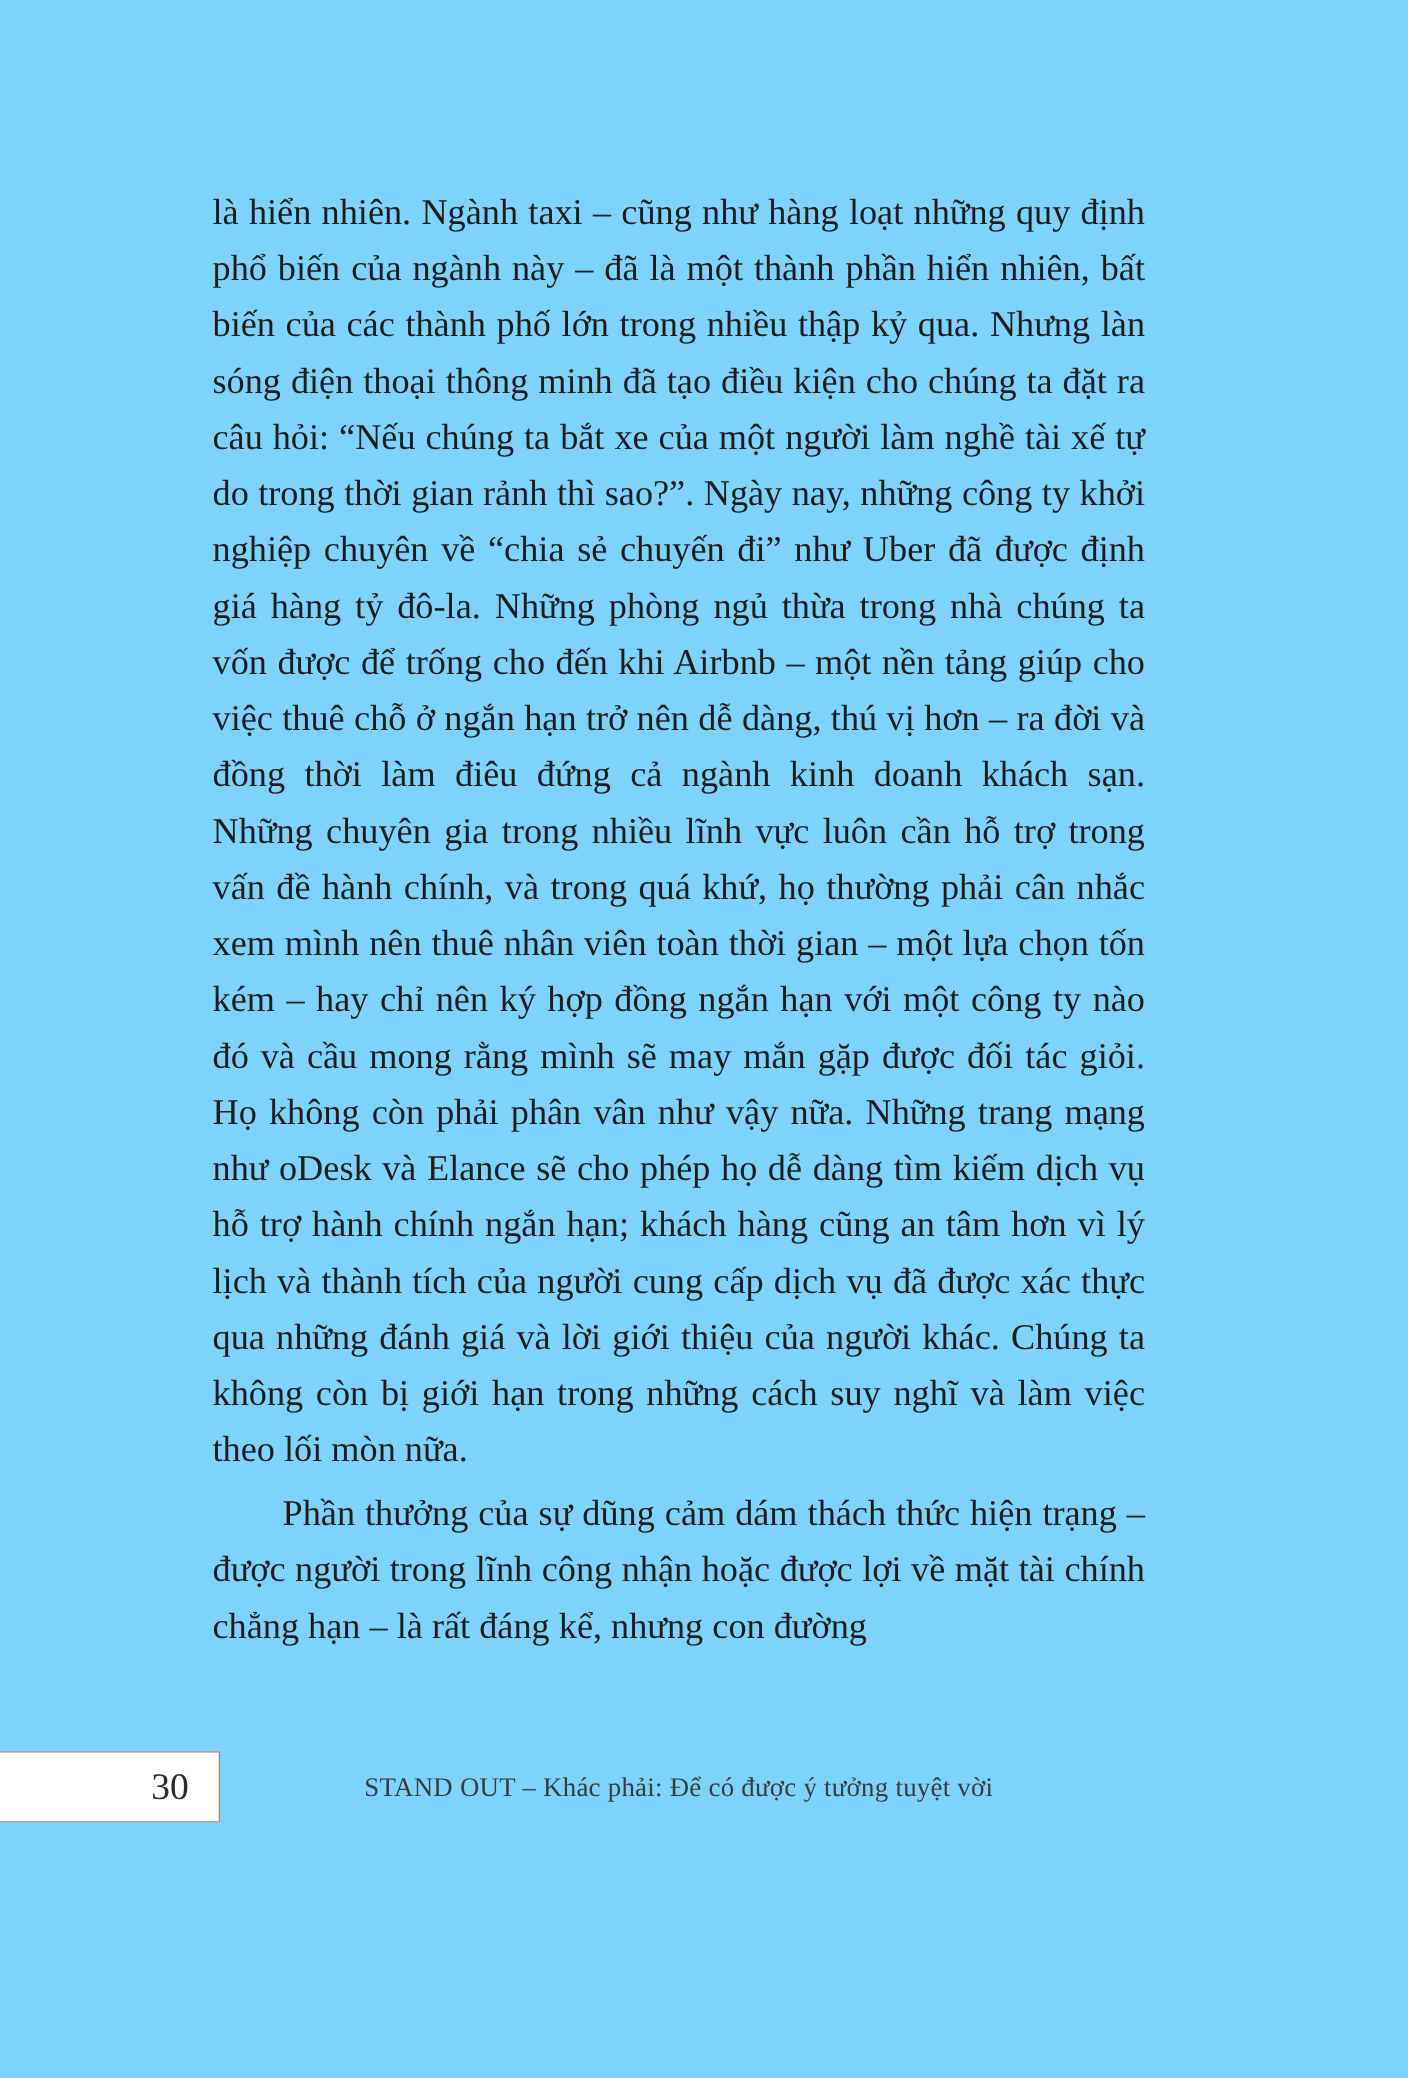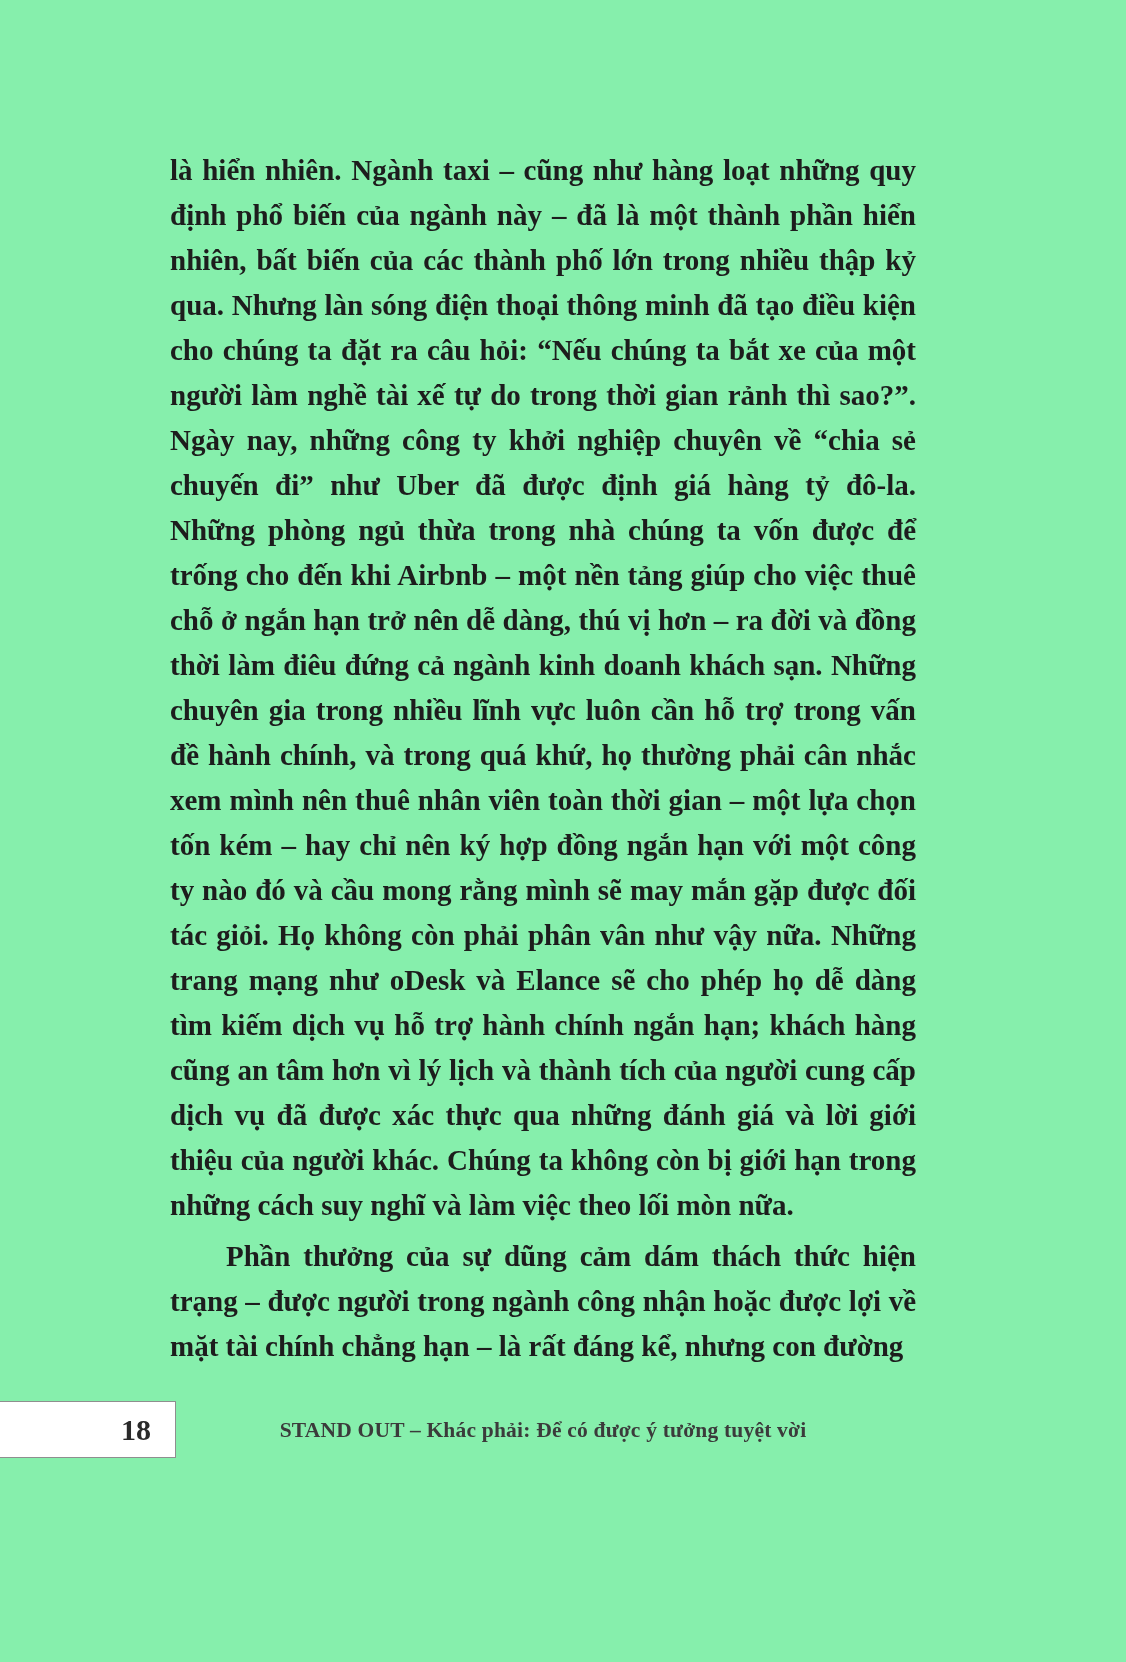--- a/index.html
+++ b/index.html
@@ -4,25 +4,24 @@
 <style>
   html, body {
     margin: 0;
     padding: 0;
     background: #ffffff;
   }
   .page {
     position: relative;
     width: 1126px;
     height: 1662px;
-    background: #86efac;
+    background: #7dd3fc;
     font-family: "Liberation Serif", serif;
     color: #1d1d1d;
     overflow: hidden;
-    font-weight: bold;
   }
   .body-text {
     position: absolute;
     left: 170px;
     top: 148px;
     width: 746px;
     font-size: 29px;
     line-height: 45px;
     text-align: justify;
   }
@@ -64,23 +63,23 @@
     letter-spacing: 0.2px;
   }
 </style>
 </head>
 <body>
 
 <div class="page">
 
   <main class="body-text">
     <p class="para">là hiển nhiên. Ngành taxi – cũng như hàng loạt những quy định phổ biến của ngành này – đã là một thành phần hiển nhiên, bất biến của các thành phố lớn trong nhiều thập kỷ qua. Nhưng làn sóng điện thoại thông minh đã tạo điều kiện cho chúng ta đặt ra câu hỏi: “Nếu chúng ta bắt xe của một người làm nghề tài xế tự do trong thời gian rảnh thì sao?”. Ngày nay, những công ty khởi nghiệp chuyên về “chia sẻ chuyến đi” như Uber đã được định giá hàng tỷ đô-la. Những phòng ngủ thừa trong nhà chúng ta vốn được để trống cho đến khi Airbnb – một nền tảng giúp cho việc thuê chỗ ở ngắn hạn trở nên dễ dàng, thú vị hơn – ra đời và đồng thời làm điêu đứng cả ngành kinh doanh khách sạn. Những chuyên gia trong nhiều lĩnh vực luôn cần hỗ trợ trong vấn đề hành chính, và trong quá khứ, họ thường phải cân nhắc xem mình nên thuê nhân viên toàn thời gian – một lựa chọn tốn kém – hay chỉ nên ký hợp đồng ngắn hạn với một công ty nào đó và cầu mong rằng mình sẽ may mắn gặp được đối tác giỏi. Họ không còn phải phân vân như vậy nữa. Những trang mạng như oDesk và Elance sẽ cho phép họ dễ dàng tìm kiếm dịch vụ hỗ trợ hành chính ngắn hạn; khách hàng cũng an tâm hơn vì lý lịch và thành tích của người cung cấp dịch vụ đã được xác thực qua những đánh giá và lời giới thiệu của người khác. Chúng ta không còn bị giới hạn trong những cách suy nghĩ và làm việc theo lối mòn nữa.</p>
-    <p class="para indent">Phần thưởng của sự dũng cảm dám thách thức hiện trạng – được người trong ngành công nhận hoặc được lợi về mặt tài chính chẳng hạn – là rất đáng kể, nhưng con đường</p>
+    <p class="para indent">Phần thưởng của sự dũng cảm dám thách thức hiện trạng – được người trong lĩnh công nhận hoặc được lợi về mặt tài chính chẳng hạn – là rất đáng kể, nhưng con đường</p>
   </main>
 
   <footer>
     <div class="page-number-box">
-      <span>18</span>
+      <span>30</span>
     </div>
     <div class="footer-title">STAND OUT – Khác phải: Để có được ý tưởng tuyệt vời</div>
   </footer>
 
 </div>
 
 </body></html>

